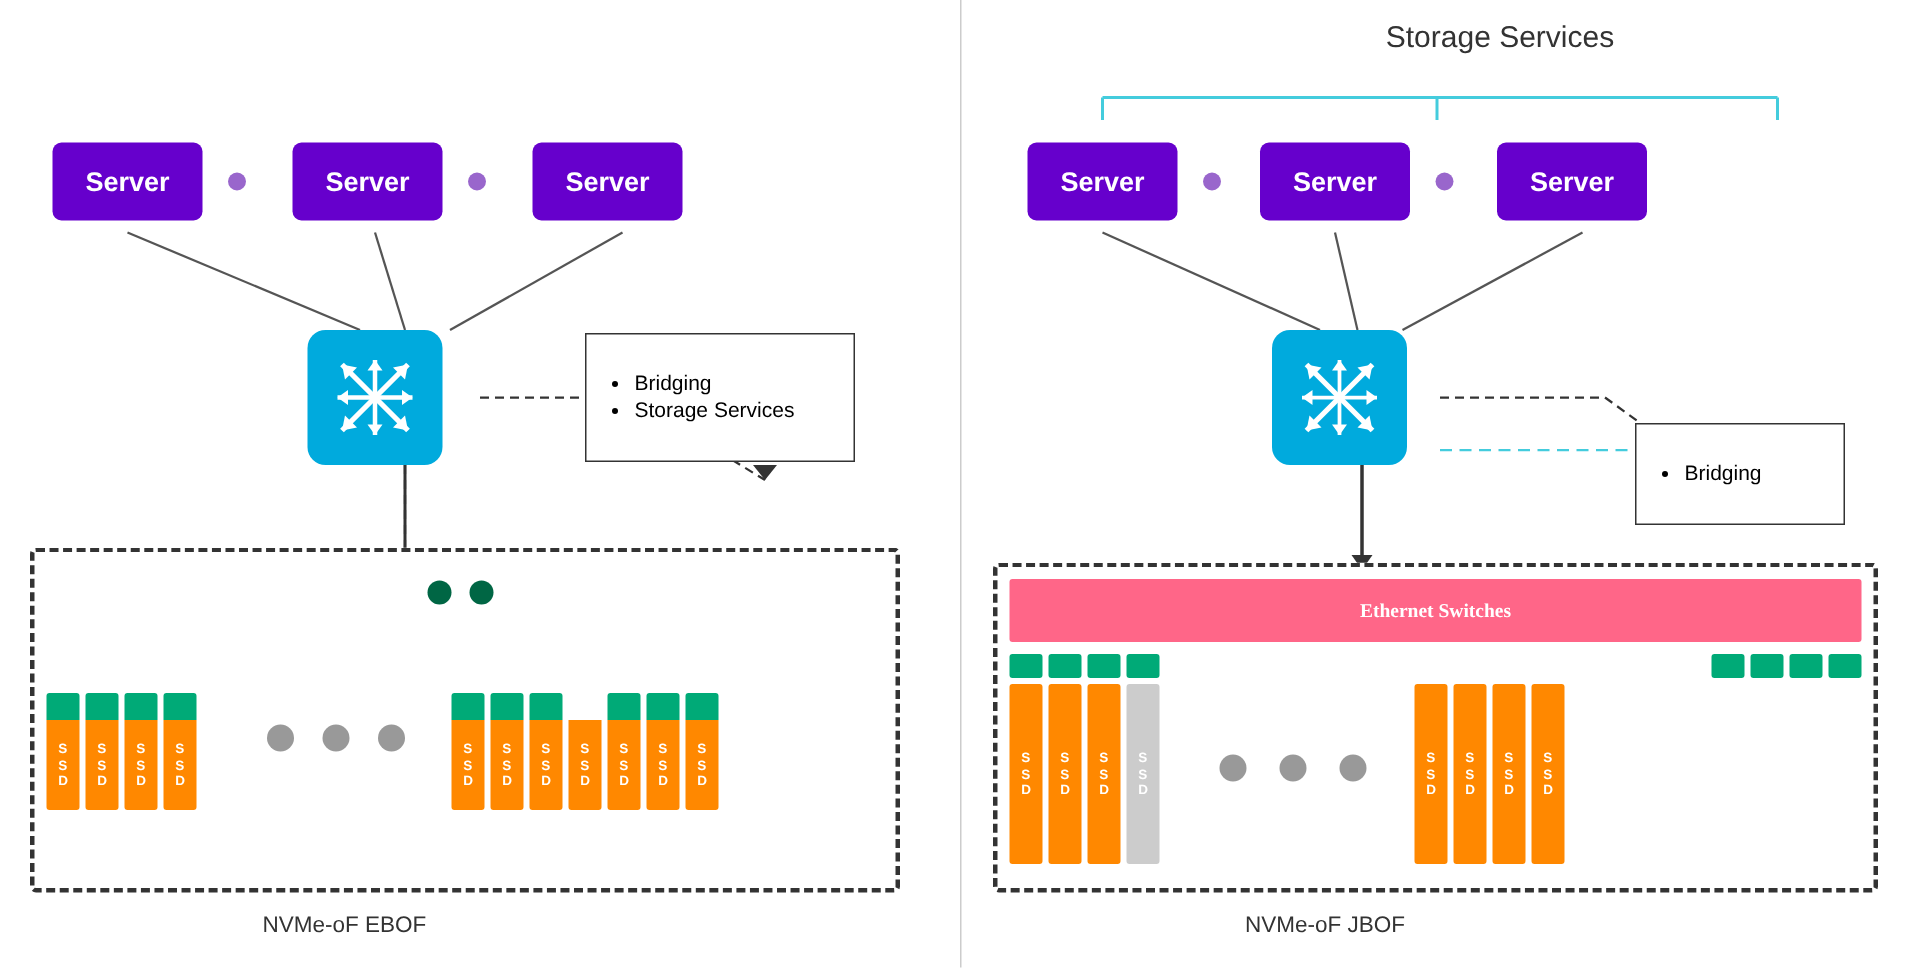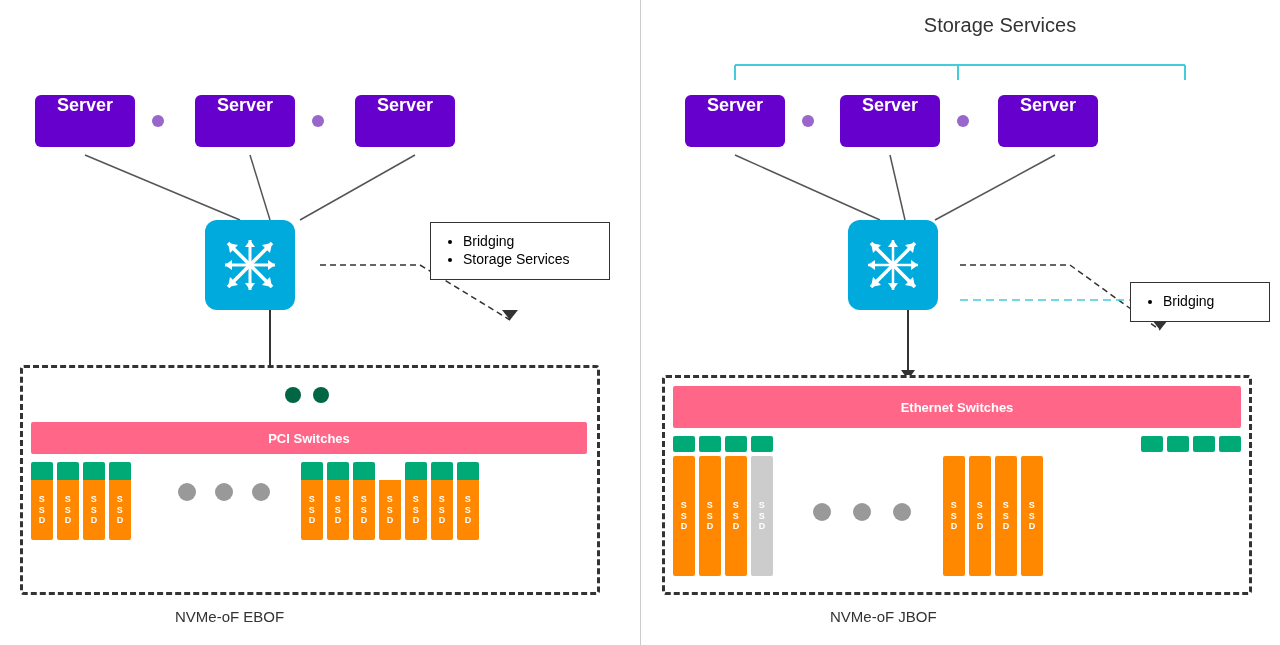--- a/index.html
+++ b/index.html
@@ -48,20 +48,21 @@
     }
 
     
     .server-box {
       background: #6600cc;
       color: white;
       font-size: 18px;
       font-weight: bold;
       border-radius: 6px;
       display: flex;
+      align-items: center;
       justify-content: center;
       position: absolute;
     }
 
     
     .dot-sep {
       width: 12px;
       height: 12px;
       border-radius: 50%;
       background: #9966cc;
@@ -181,23 +182,22 @@
       font-size: 15px;
       color: #333;
       font-weight: normal;
     }
 
     
     .info-box {
       position: absolute;
       border: 1.5px solid #333;
       background: white;
-      padding: 10px 16px;
+      padding: 24px 16px;
       font-size: 14px;
-      margin-left: 40px;
     }
 
     .info-box ul {
       list-style: disc;
       padding-left: 16px;
     }
 
     .info-box li {
       margin-bottom: 2px;
     }
@@ -309,23 +309,20 @@
         </li>
       </ul>
     </div>
 
     <div class="enclosure" style="left:20px; top:365px; width:580px; height:230px;">
 
 
       <div class="dpu-dot" style="left:262px; top:19px;"></div>
       <div class="dpu-dot" style="left:290px; top:19px;"></div>
 
-      <div class="pci-bar" style="left:8px; top:54px; width:556px; height:32px;">
-        <span>PCI Switches</span>
-      </div>
 
       <div class="ssd-group" style="left:8px; top:94px;">
 
         <div class="ssd-col">
           <div class="ssd-top"></div>
           <div class="ssd-body">S<br>S<br>D</div>
         </div>
 
         <div class="ssd-col">
           <div class="ssd-top"></div>
@@ -451,21 +448,21 @@
     <div class="info-box" style="left:450px; top:282px; width:140px;">
       <ul>
         <li>
           <span>Bridging</span>
         </li>
       </ul>
     </div>
 
     <div class="enclosure" style="left:22px; top:375px; width:590px; height:220px;">
 
-      <div class="eth-bar" style="left:8px; top:8px; width:568px; height:42px;">
+      <div class="eth-bar" style="left:8px; top:8px; width:568px; height:42px;font-family:Liberation Serif, serif;">
         <span>Ethernet Switches</span>
       </div>
 
       <div style="position:absolute; left:8px; top:58px; display:flex; gap:4px;">
         <div style="width:22px; height:16px; background:#00aa77; border-radius:2px;"></div>
         <div style="width:22px; height:16px; background:#00aa77; border-radius:2px;"></div>
         <div style="width:22px; height:16px; background:#00aa77; border-radius:2px;"></div>
         <div style="width:22px; height:16px; background:#00aa77; border-radius:2px;"></div>
       </div>
 

